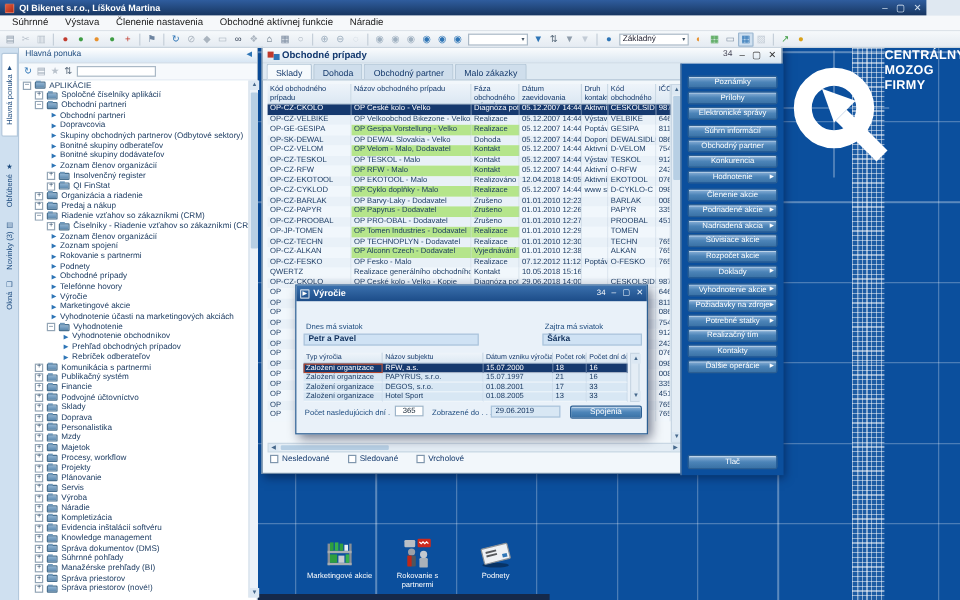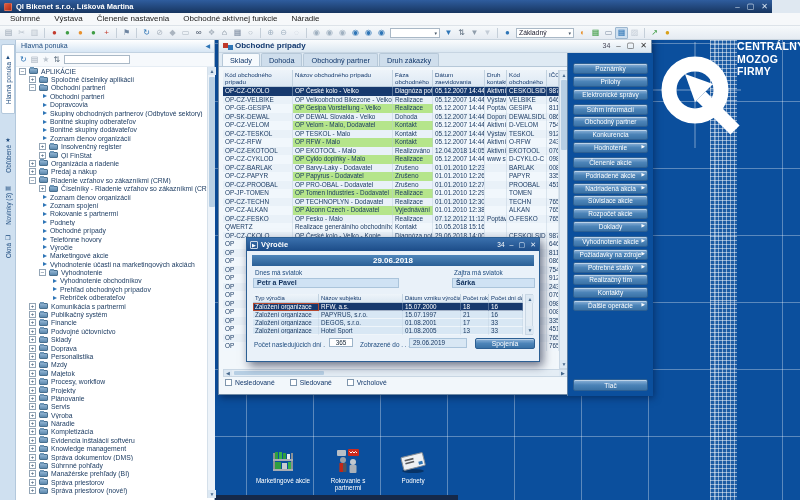--- a/index.html
+++ b/index.html
@@ -597,21 +597,21 @@
       <span class="mw-ctrl" id="mwCtrls">
           <span>–</span>
           <span>▢</span>
           <span>✕</span>
         </span>
     </div>
     <div class="mw-tabs" id="mwTabs">
         <span class="mtab active">Sklady</span>
         <span class="mtab">Dohoda</span>
         <span class="mtab">Obchodný partner</span>
-        <span class="mtab">Druh zákazky</span>
+        <span class="mtab">Malo zákazky</span>
       </div>
     <div class="mw-table">
       <div class="hrow" id="mwHead">
           <span class="hcell" style="width: 70px; flex: 0 0 auto;">Kód obchodného prípadu</span>
           <span class="hcell" style="width: 100px; flex: 0 0 auto;">Názov obchodného prípadu</span>
           <span class="hcell" style="width: 40px; flex: 0 0 auto;">Fáza obchodného prípadu</span>
           <span class="hcell" style="width: 52px; flex: 0 0 auto;">Dátum zaevidovania</span>
           <span class="hcell" style="width: 22px; flex: 0 0 auto;">Druh kontaktu</span>
           <span class="hcell" style="width: 40px; flex: 0 0 auto;">Kód obchodného partnera</span>
           <span class="hcell" style="width: 12px; flex: 0 0 auto;">IČO</span>
@@ -952,21 +952,20 @@
     <div class="dlg-title">
       <span class="dlg-ico">▶</span>
       <span class="t">Výročie</span>
       <span class="dlg-id">34</span>
       <span class="dlg-ctrl" id="dlgCtrls">
           <span>–</span>
           <span>▢</span>
           <span>✕</span>
         </span>
     </div>
-    <div class="dlg-banner">29.06.2018</div>
     <span class="dlg-lab" style="left:8px;top:31px">Dnes má sviatok</span>
     <span class="dlg-lab" style="left:207px;top:31px">Zajtra má sviatok</span>
     <div class="dlg-field" style="left:6px;top:40px;width:146px">Petr a Pavel</div>
     <div class="dlg-field" style="left:205px;top:40px;width:83px">Šárka</div>
     <div class="dlg-table">
       <div class="dhrow" id="dlgHead">
           <span class="dhcell" style="width: 66px; flex: 0 0 auto;">Typ výročia</span>
           <span class="dhcell" style="width: 84px; flex: 0 0 auto;">Názov subjektu</span>
           <span class="dhcell" style="width: 58px; flex: 0 0 auto;">Dátum vzniku výročia</span>
           <span class="dhcell" style="width: 28px; flex: 0 0 auto;">Počet rokov</span>

